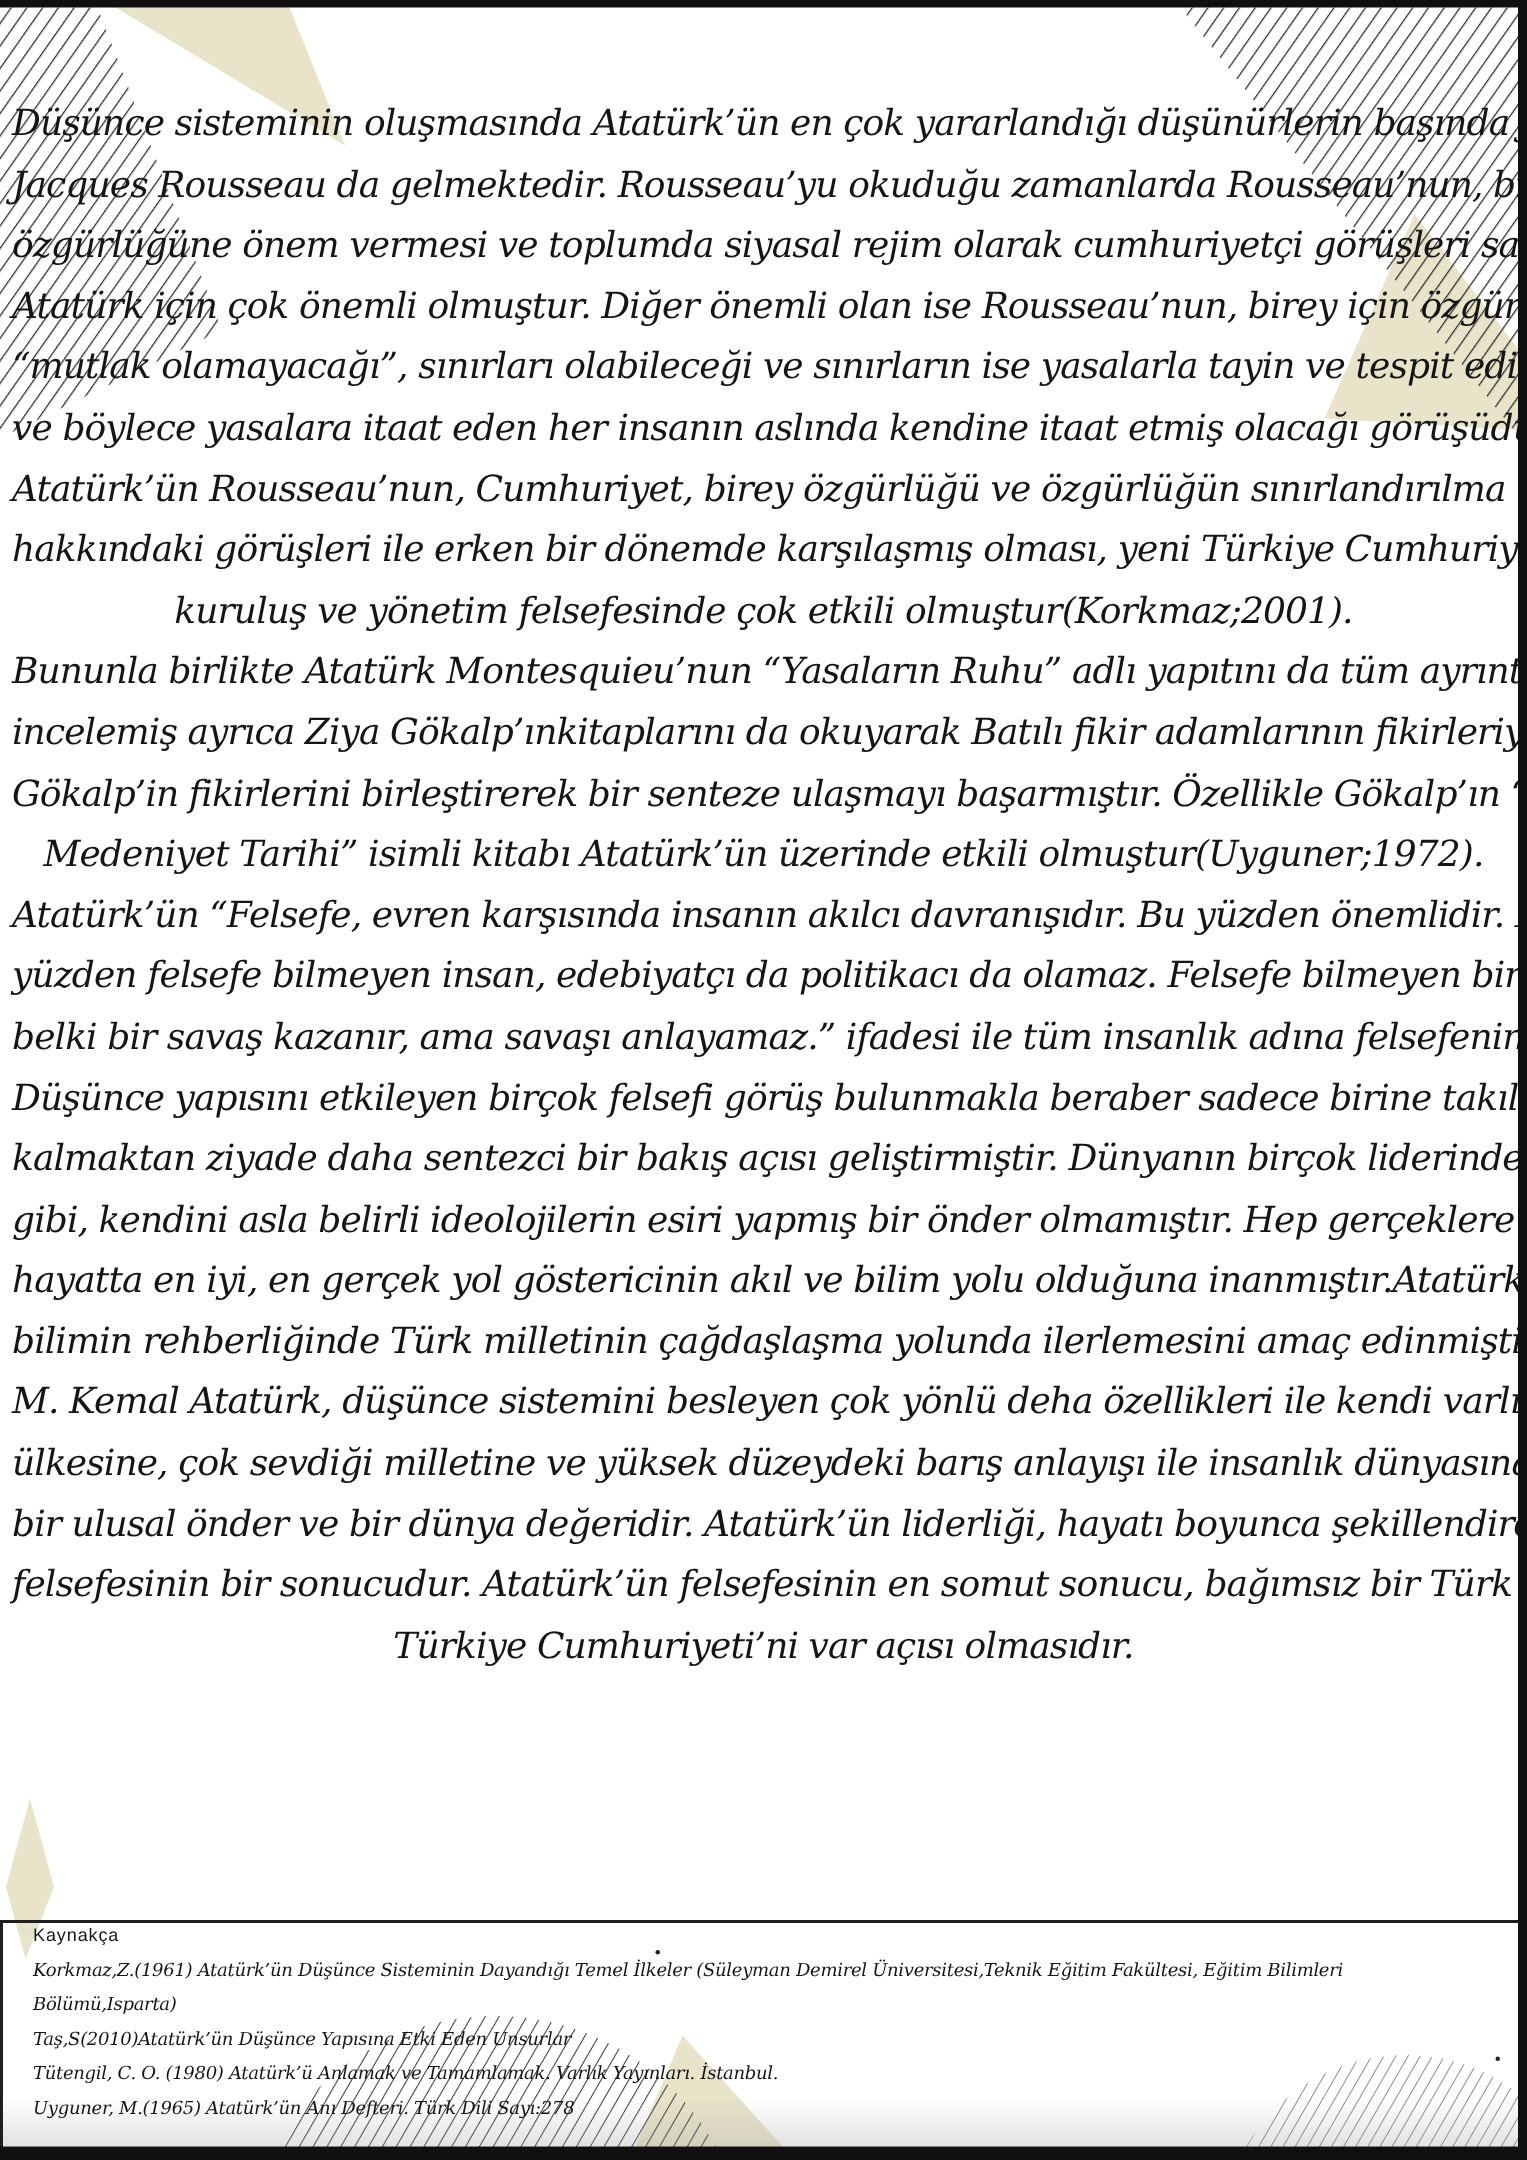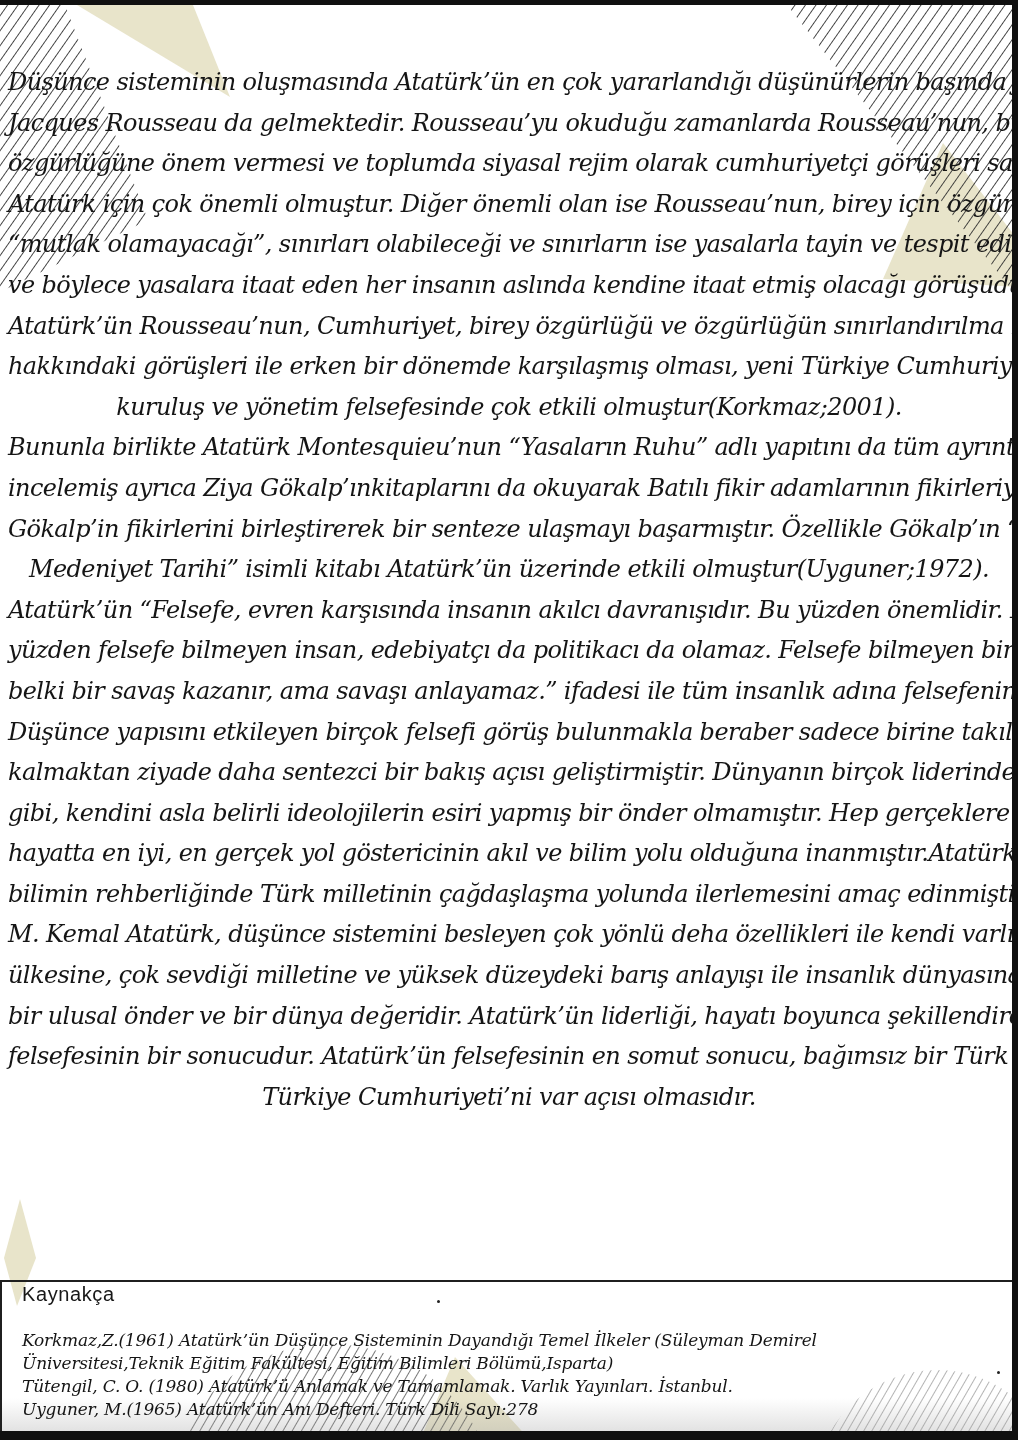--- a/index.html
+++ b/index.html
@@ -27,28 +27,28 @@
     font-size:24px;
     line-height:40.6px;
     letter-spacing:-0.6px;
     color:#151515;
   }
   .body-text .line{white-space:nowrap;}
   
   .biblio{position:absolute;left:22px;top:1283px;width:940px;color:#151515;}
   .biblio-heading{
     font-family:"Liberation Sans",sans-serif;
-    font-size:20px;
+    font-size:12px;
     letter-spacing:0.6px;
     color:#181818;
-    margin:0 0 23px 0;
+    margin:0 0 5px 0;
   }
   .biblio-list{
     font-style:italic;
-    font-size:17px;
+    font-size:12px;
     line-height:23px;
     letter-spacing:-0.2px;
   }
   .biblio-entry{margin:0;}
   .stray-dot{position:absolute;width:3px;height:3px;border-radius:50%;background:#222;}
   .dot-a{left:437px;top:1300px;}
   .dot-b{left:997px;top:1371px;}
 </style>
 </head>
 <body>
@@ -111,20 +111,21 @@
   <div class="stray-dot dot-a"></div>
   <div class="stray-dot dot-b"></div>
 
   <div class="fade-strip"></div>
   <div class="divider"></div>
   <div class="left-rail"></div>
   <div class="biblio">
     <div class="biblio-heading">Kaynakça</div>
     <div class="biblio-list">
         <div class="biblio-entry">Korkmaz,Z.(1961) Atatürk’ün Düşünce Sisteminin Dayandığı Temel İlkeler (Süleyman Demirel Üniversitesi,Teknik Eğitim Fakültesi, Eğitim Bilimleri Bölümü,Isparta)</div>
+        <div class="biblio-entry">Taş,S(2010)Atatürk’ün Düşünce Yapısına Etki Eden Unsurlar</div>
         <div class="biblio-entry">Tütengil, C. O. (1980) Atatürk’ü Anlamak ve Tamamlamak. Varlık Yayınları. İstanbul.</div>
         <div class="biblio-entry">Uyguner, M.(1965) Atatürk’ün Anı Defteri. Türk Dili Sayı:278</div>
       </div>
   </div>
 
   <div class="frame-top"></div>
   <div class="frame-right"></div>
   <div class="frame-bottom"></div>
 
 </div>

